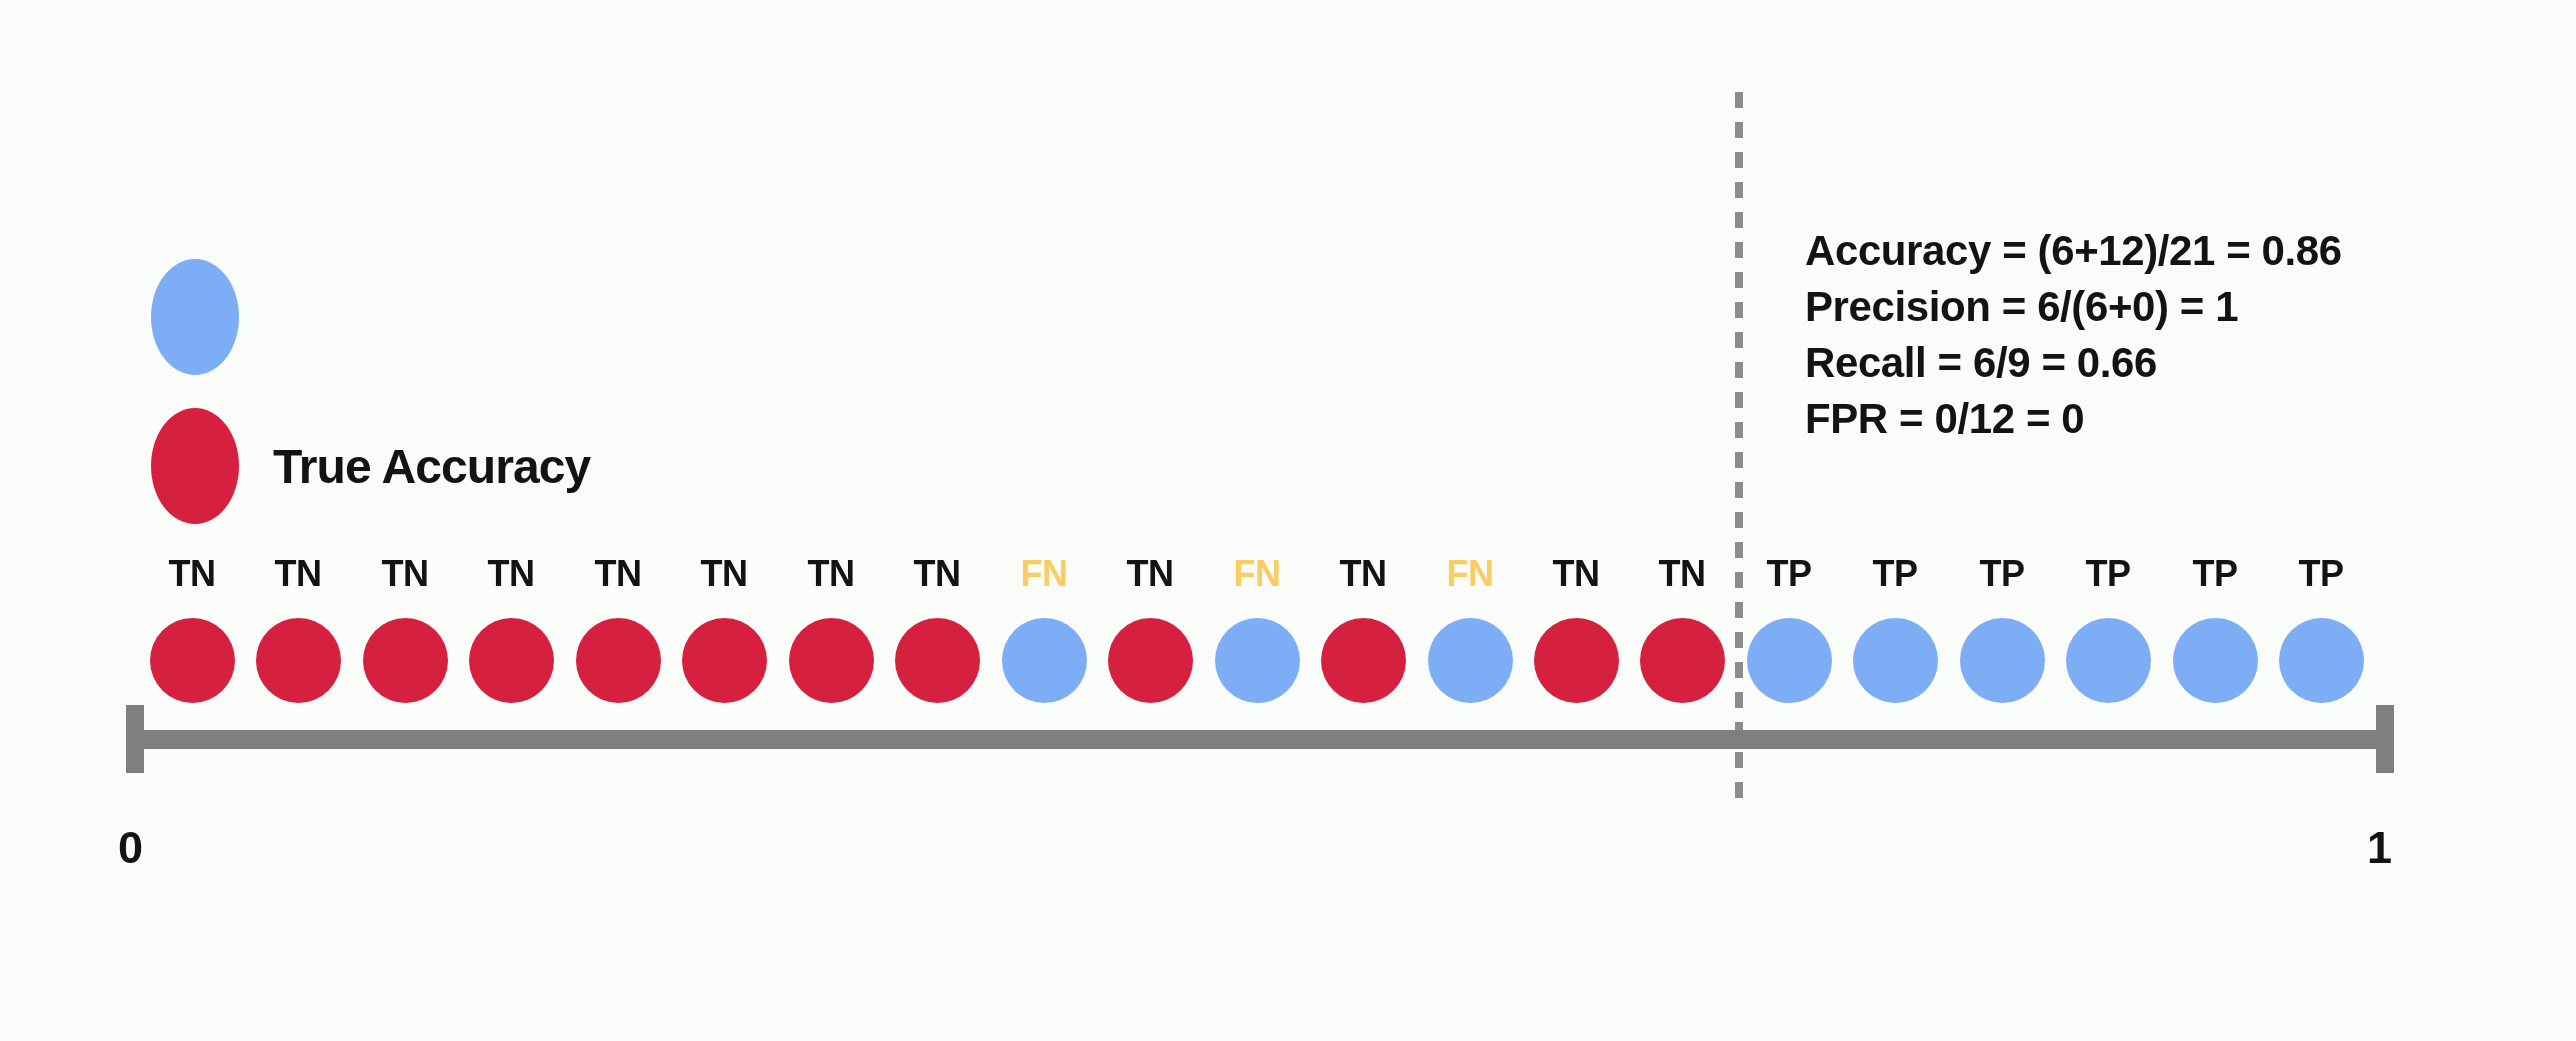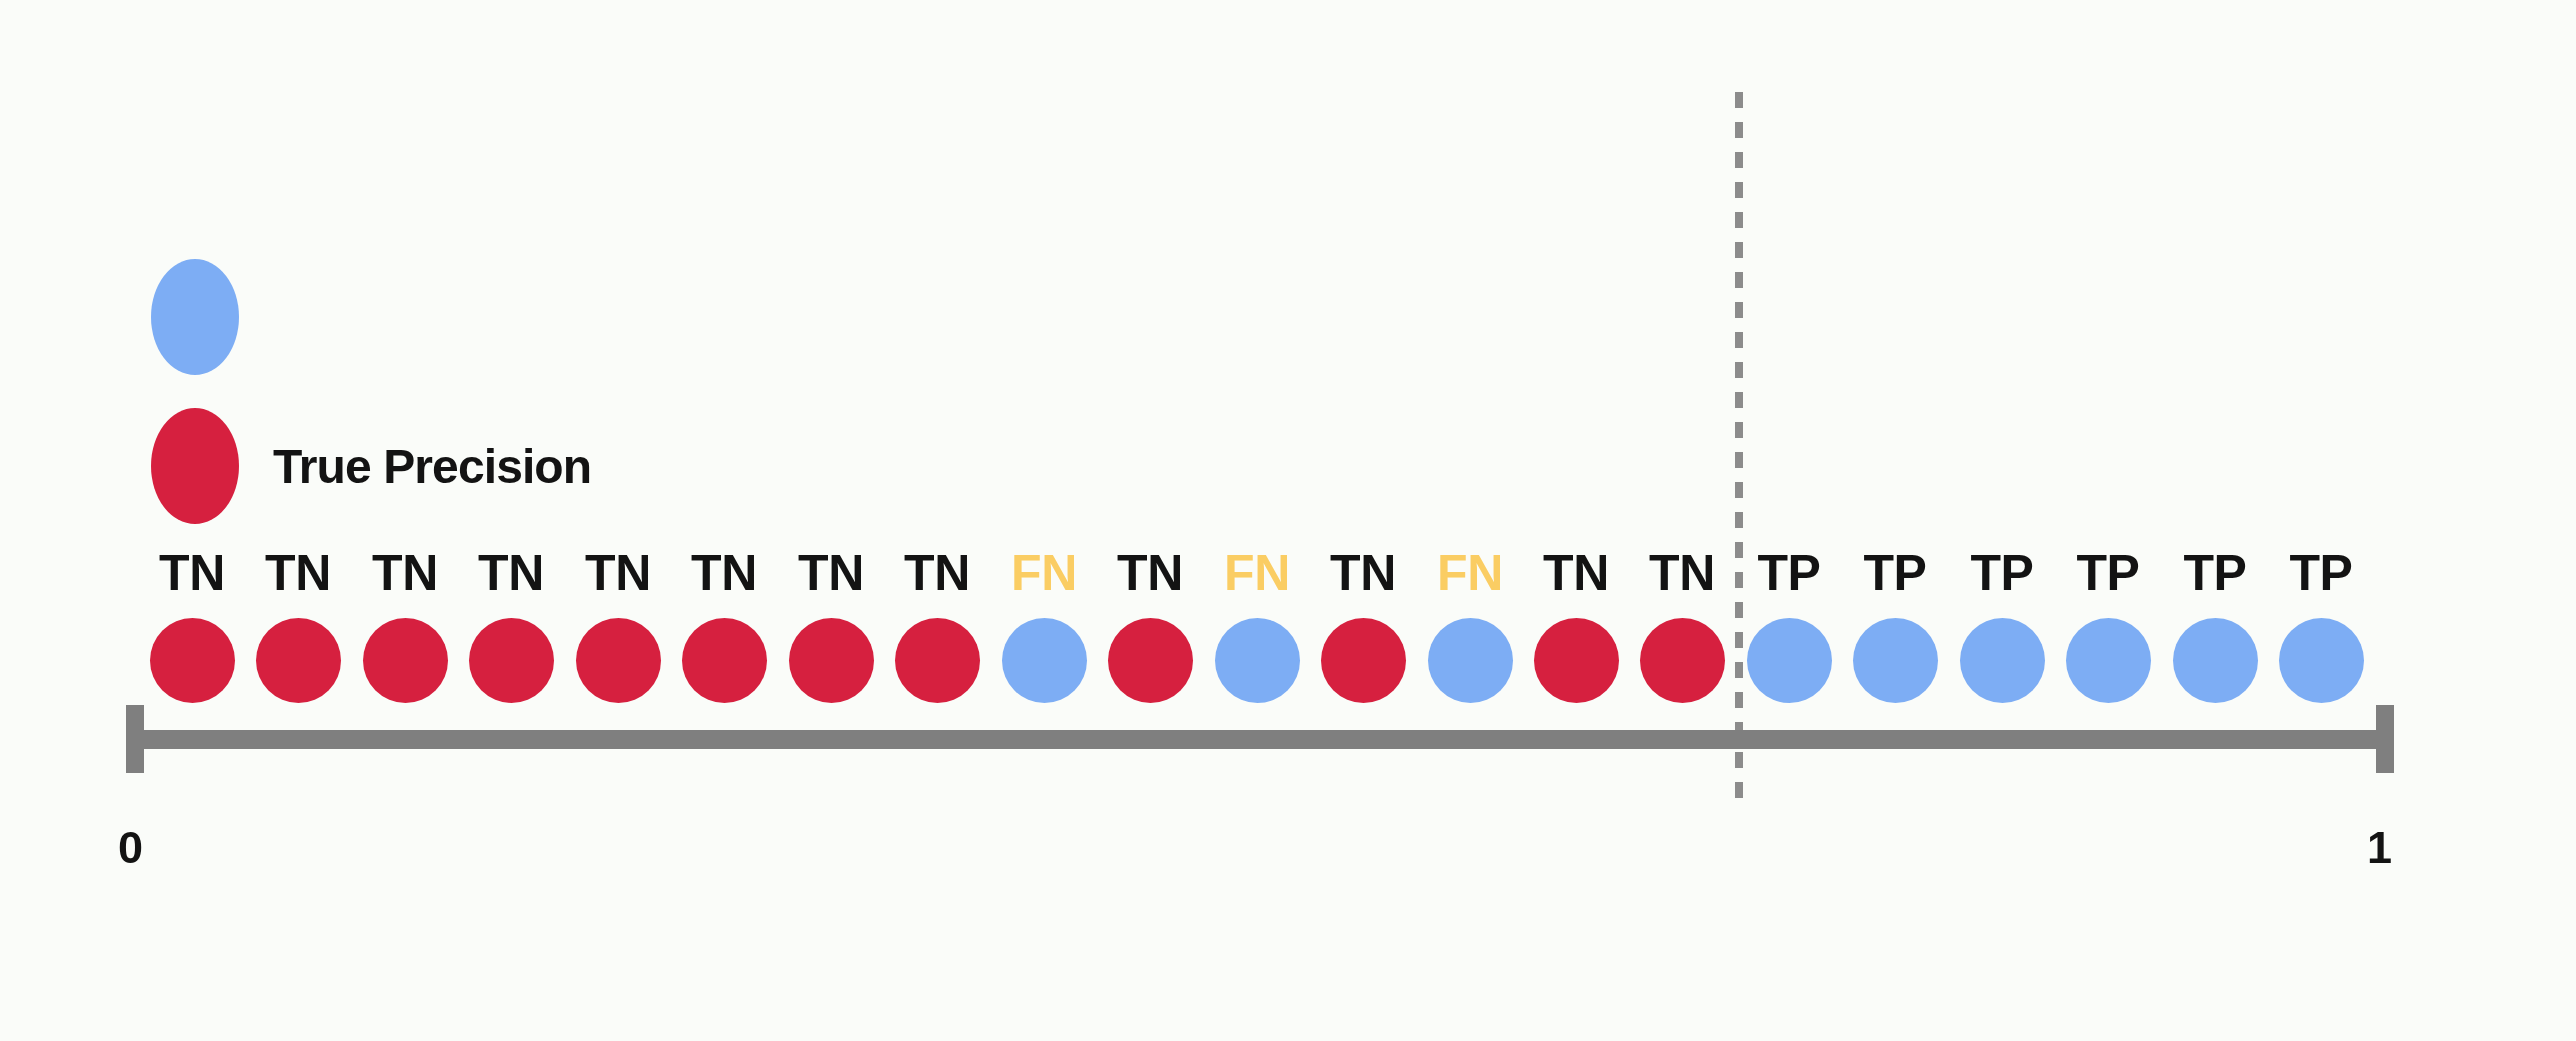--- a/index.html
+++ b/index.html
@@ -16,21 +16,21 @@
   
   .threshold-line{
     position:absolute;left:1735px;top:92px;width:7.8px;height:710px;
     background:repeating-linear-gradient(to bottom,#8C8C8C 0 15.6px,rgba(0,0,0,0) 15.6px 30px);
   }
   .threshold-label{position:absolute;left:1762px;top:85px;font-size:48px;font-weight:bold;letter-spacing:-0.9px;white-space:nowrap;}
   
   .metrics{position:absolute;left:1805px;top:223px;font-size:42px;font-weight:bold;line-height:56px;letter-spacing:-0.4px;white-space:nowrap;}
   
   .point{position:absolute;top:552px;width:106px;display:flex;flex-direction:column;align-items:center;}
-  .plabel{font-size:50px;font-weight:bold;line-height:43px;letter-spacing:-0.4px;}
+  .plabel{font-size:36px;font-weight:bold;line-height:43px;letter-spacing:-0.4px;}
   .pcircle{width:85px;height:85px;border-radius:50%;margin-top:22.5px;}
   
   .axis-bar{position:absolute;left:126px;top:730px;width:2268px;height:19px;background:#7F7F7F;}
   .axis-cap{position:absolute;top:705px;width:18px;height:68px;background:#7F7F7F;}
   .axis-cap.left{left:126px;}
   .axis-cap.right{left:2376px;}
   .axis-min{position:absolute;left:118px;top:822px;font-size:45px;font-weight:bold;}
   .axis-max{position:absolute;left:2367px;top:822px;font-size:45px;font-weight:bold;}
   .axis-title{position:absolute;left:1205px;top:822px;transform:translateX(-50%);font-size:45px;font-weight:bold;letter-spacing:-0.4px;white-space:nowrap;}
   
@@ -40,26 +40,32 @@
 <body>
 
 <div class="canvas">
 
   <div class="legend">
     <div class="legend-row">
       <div class="swatch" style="background: rgb(125, 173, 244);"></div>
     </div>
     <div class="legend-row">
       <div class="swatch" style="background: rgb(214, 32, 63);"></div>
-      <div class="legend-label">True Precision</div>
+      <div class="legend-label">True Accuracy</div>
     </div>
   </div>
 
   <div class="threshold-line"></div>
 
+  <div class="metrics">
+    <div>Accuracy = (6+12)/21 = 0.86</div>
+    <div>Precision = 6/(6+0) = 1</div>
+    <div>Recall = 6/9 = 0.66</div>
+    <div>FPR = 0/12 = 0</div>
+  </div>
 
   <div id="points">
       <div class="point" style="left: 139px;">
         <div class="plabel" style="color: rgb(19, 19, 19);">TN</div>
         <div class="pcircle" style="background: rgb(214, 32, 63);"></div>
       </div>
       <div class="point" style="left: 245px;">
         <div class="plabel" style="color: rgb(19, 19, 19);">TN</div>
         <div class="pcircle" style="background: rgb(214, 32, 63);"></div>
       </div>

